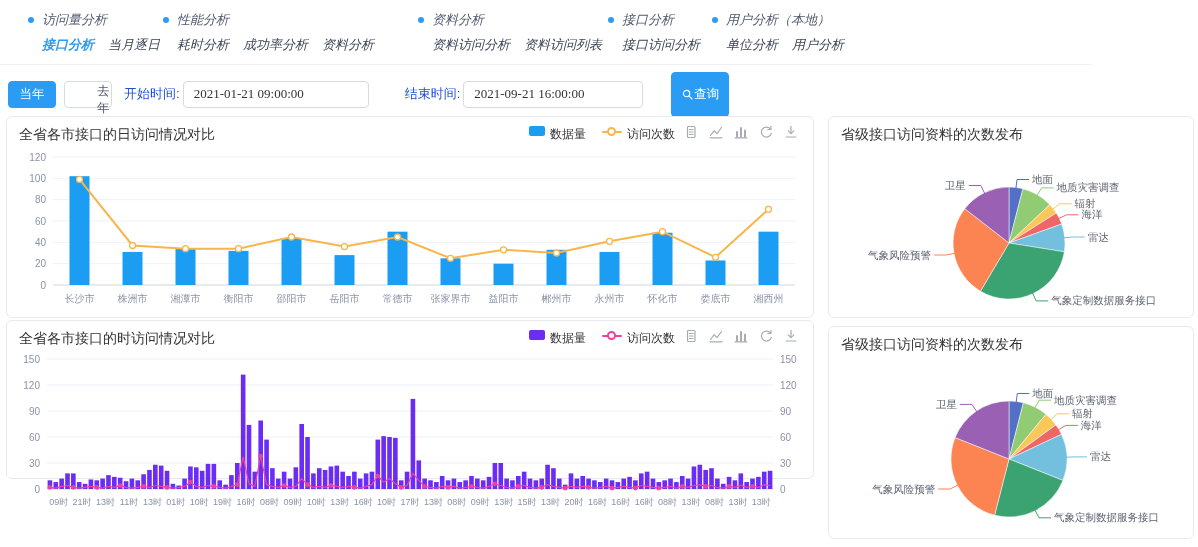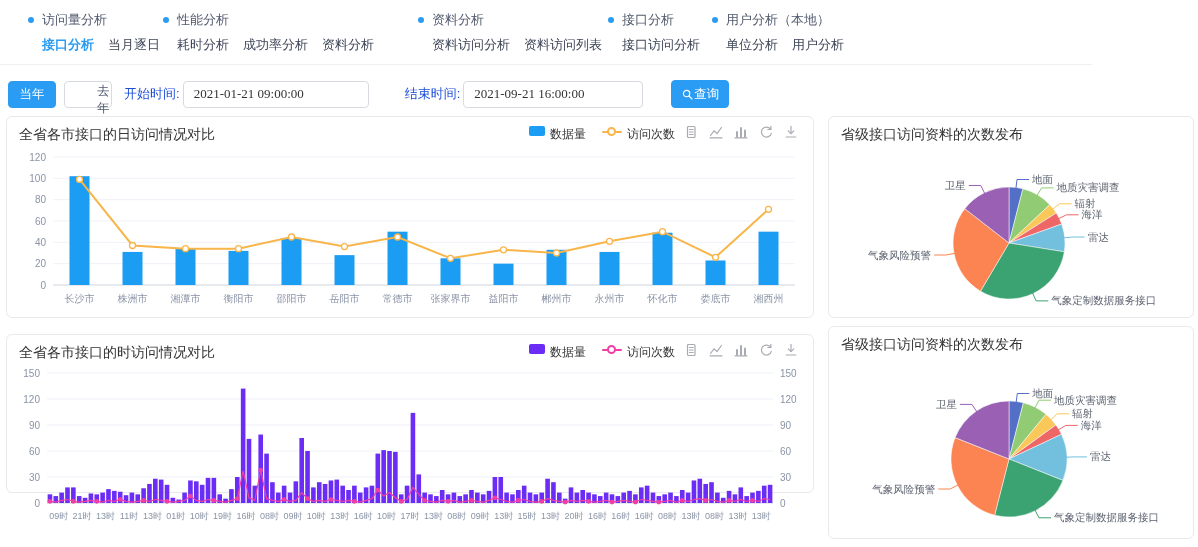--- a/index.html
+++ b/index.html
@@ -1,45 +1,45 @@
 <!DOCTYPE html>
 <html><head>
 <meta charset="utf-8">
 <style>
   html,body{margin:0;padding:0;background:#fff;font-family:"Liberation Sans","DejaVu Sans",sans-serif;}
   .page{position:relative;width:1198px;height:547px;background:#fff;overflow:hidden;}
 
   
-  .topnav{position:absolute;top:0;left:0;width:1092px;height:64px;border-bottom:1px solid #eef0f4;}
+  .topnav{position:absolute;top:0;left:0;width:1092px;height:64px;border-bottom:1px solid #eef0f4;font-style:italic;}
   .nav-group{position:absolute;top:11px;}
   .nav-title{display:flex;align-items:center;gap:8px;font-size:13px;color:#515a6e;}
   .dot{width:6px;height:6px;border-radius:50%;background:#2b9cf4;display:inline-block;}
   .nav-items{margin:7px 0 0 14px;display:flex;gap:14px;}
   .nav-item{font-size:13px;color:#3d4557;cursor:pointer;text-decoration:none;}
   .nav-item.active{color:#2b9cf4;font-weight:bold;}
 
   
   .filterbar{position:absolute;top:80px;left:8px;height:28px;display:flex;align-items:center;}
   .btn{height:27px;border-radius:4px;font-size:12.5px;border:1px solid transparent;cursor:pointer;box-sizing:border-box;}
   .btn-primary{background:#2b9cf4;color:#fff;border-color:#2b9cf4;}
   .btn-plain{background:#fff;color:#515a6e;border-color:#d7dbe0;padding-left:32px;}
   #btn-current{width:48px;}
   #btn-last{width:48px;margin-left:8px;}
   .flabel{margin-left:12px;font-size:13px;color:#1d4ed8;}
   .flabel.end{margin-left:36px;}
   .finput{margin-left:3px;width:164px;height:25px;border:1px solid #d7dbe0;border-radius:4px;padding:0 10px;font-size:13px;color:#333;font-family:Liberation Serif, serif;}
   .finput.end{width:158px;}
-  .btn-query{margin-left:28px;width:58px;height:28px;display:flex;align-items:center;justify-content:center;gap:0;}
+  .btn-query{margin-left:28px;width:58px;height:45px;display:flex;align-items:center;justify-content:center;gap:0;}
   .search-ic{width:13px;height:13px;}
 
   
   .panel{position:absolute;background:#fff;border:1px solid #e8e9ec;border-radius:6px;box-sizing:border-box;}
   .p1{left:6px;top:116px;width:808px;height:202px;}
   .p2{left:828px;top:116px;width:366px;height:202px;}
-  .p3{left:6px;top:334px;width:808px;height:159px;}
+  .p3{left:6px;top:320px;width:808px;height:159px;}
   .p4{left:828px;top:326px;width:366px;height:213px;}
   .phead{position:relative;height:30px;padding:9px 12px 0;box-sizing:border-box;}
   .ptitle{margin:0;font-size:14px;color:#333;font-weight:normal;line-height:16px;}
   .legend{position:absolute;left:522px;top:9px;display:flex;gap:16px;align-items:center;}
   .lg-item{display:flex;gap:5px;font-size:12px;color:#333;cursor:pointer;}
   .lg-swatch{width:16px;height:10px;border-radius:2px;display:inline-block;}
   .lg-linemark{position:relative;width:20px;height:11px;display:inline-block;}
   .lg-line{position:absolute;top:4.5px;left:0;width:20px;height:2px;border-radius:1px;}
   .lg-ring{position:absolute;left:5px;top:1px;width:5px;height:5px;border:2px solid;border-radius:50%;background:#fff;box-sizing:content-box;}
   .toolbox{position:absolute;right:14px;top:7px;display:flex;gap:9px;}

